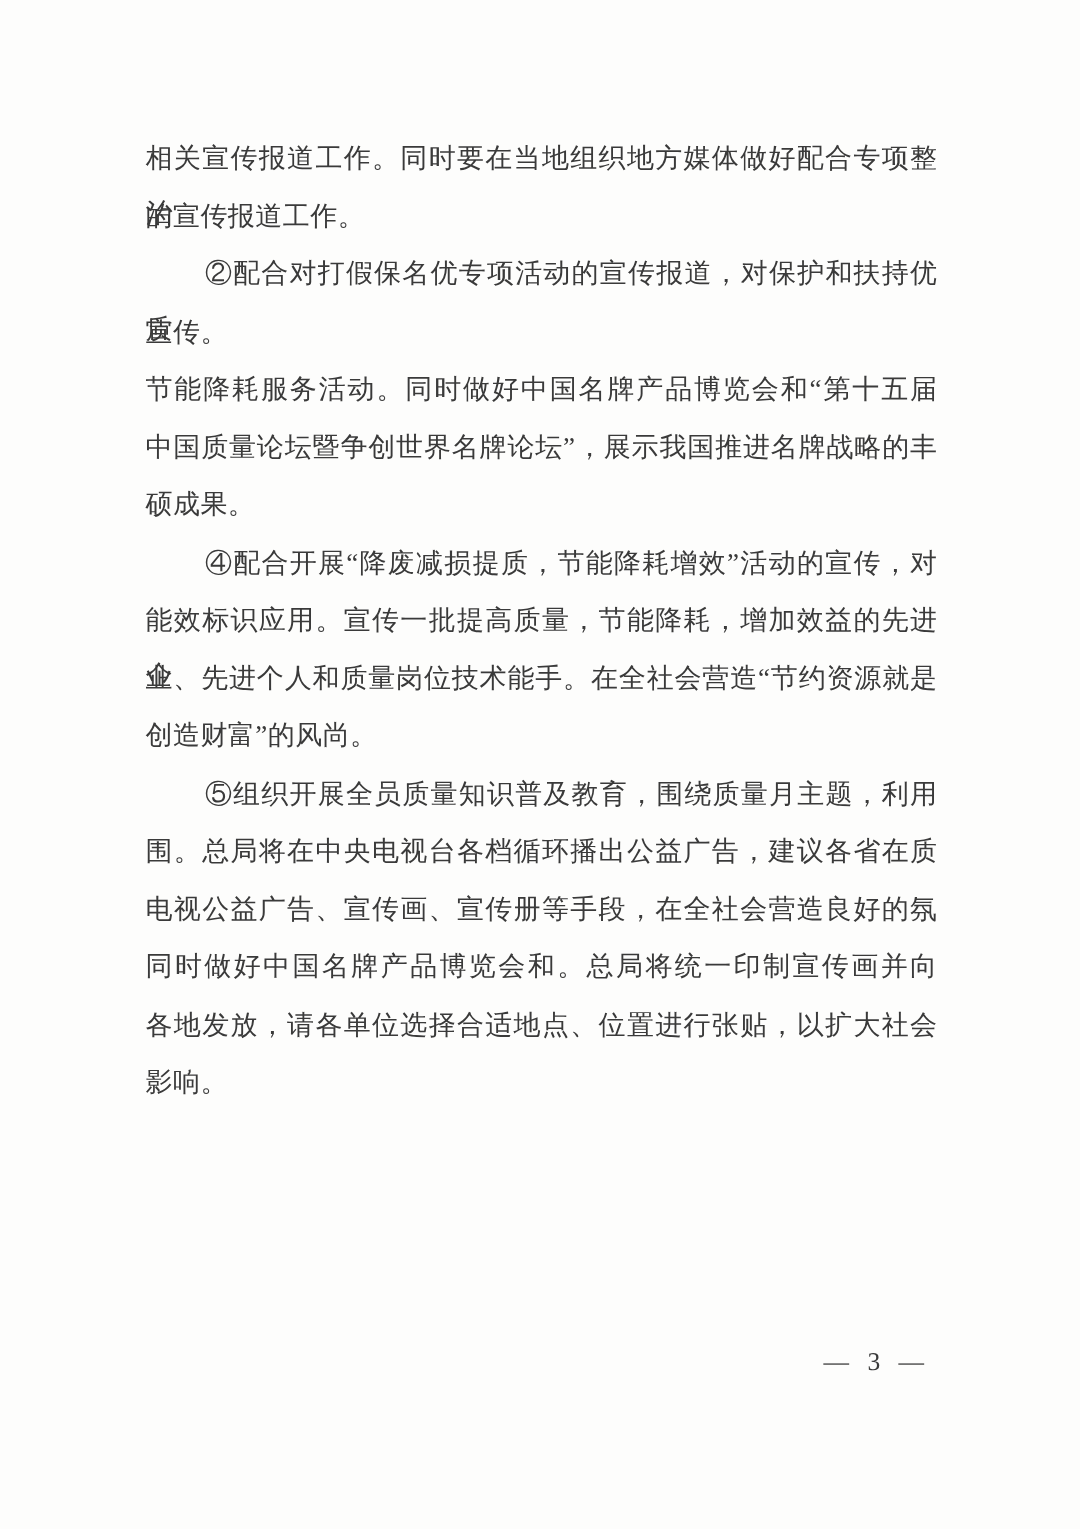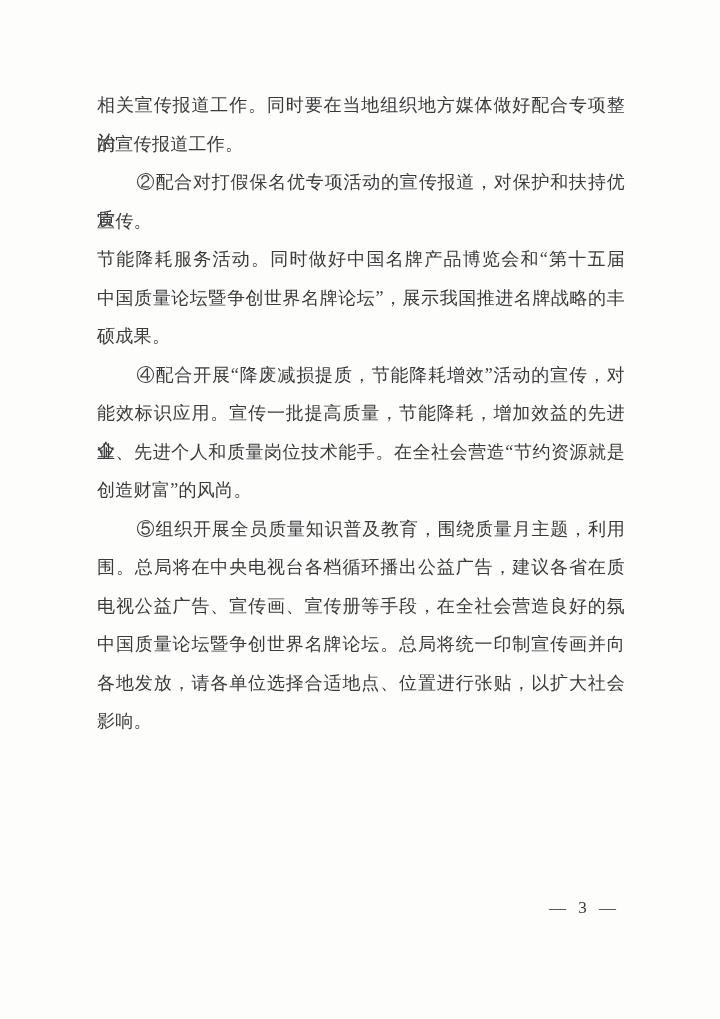--- a/index.html
+++ b/index.html
@@ -61,18 +61,18 @@
     <div class="ln fill">节能降耗服务活动。同时做好中国名牌产品博览会和“第十五届</div>
     <div class="ln fill">中国质量论坛暨争创世界名牌论坛”，展示我国推进名牌战略的丰</div>
     <div class="ln">硕成果。</div>
     <div class="ln fill ind">④配合开展“降废减损提质，节能降耗增效”活动的宣传，对</div>
     <div class="ln fill">能效标识应用。宣传一批提高质量，节能降耗，增加效益的先进企</div>
     <div class="ln fill">业、先进个人和质量岗位技术能手。在全社会营造“节约资源就是</div>
     <div class="ln">创造财富”的风尚。</div>
     <div class="ln fill ind">⑤组织开展全员质量知识普及教育，围绕质量月主题，利用</div>
     <div class="ln fill">围。总局将在中央电视台各档循环播出公益广告，建议各省在质</div>
     <div class="ln fill">电视公益广告、宣传画、宣传册等手段，在全社会营造良好的氛</div>
-    <div class="ln fill">中国质量论坛暨争创世界名牌论坛。总局将统一印制宣传画并向</div>
+    <div class="ln fill">同时做好中国名牌产品博览会和。总局将统一印制宣传画并向</div>
     <div class="ln fill">各地发放，请各单位选择合适地点、位置进行张贴，以扩大社会</div>
     <div class="ln">影响。</div>
   </div>
   <div class="page-number">— 3 —</div>
 </div>
 
 </body></html>

